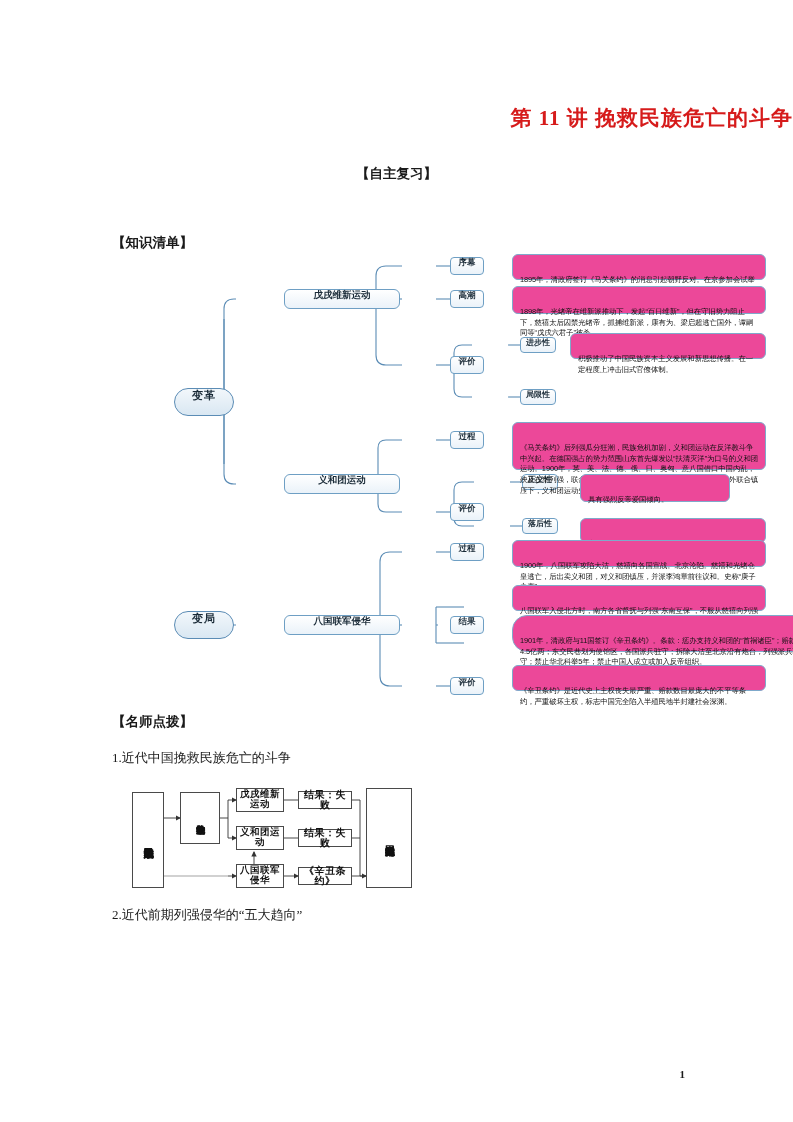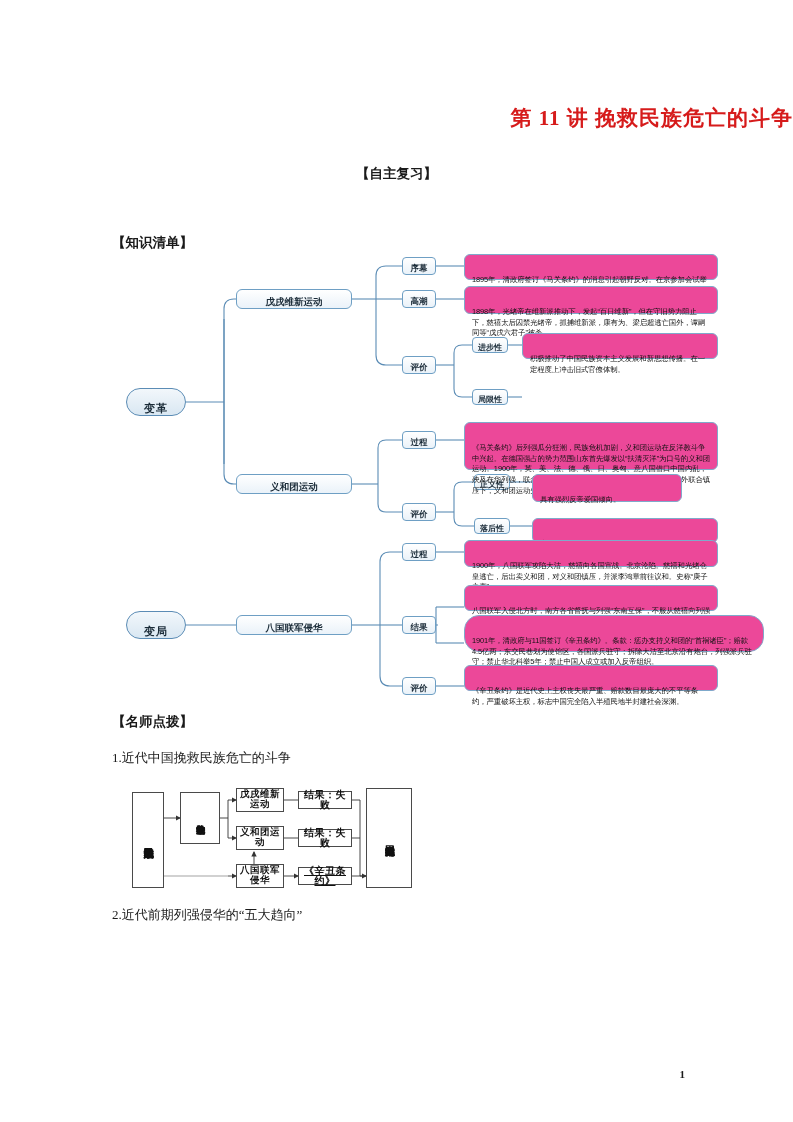--- a/index.html
+++ b/index.html
@@ -81,24 +81,25 @@
     overflow: visible;
   }
   .node {
     position: absolute;
     box-sizing: border-box;
     border: 1px solid #6e9fc4;
     background: linear-gradient(#ffffff, #eaf2f9);
     color: #1a2b38;
     font-family: "Liberation Sans", "DejaVu Sans", sans-serif;
     display: flex;
-    align-items: flex-end;
+    align-items: flex-start;
     justify-content: center;
     text-align: center;
     line-height: 1.15;
+    margin-left: 48px;
   }
   .node.root {
     border-radius: 16px;
     background: linear-gradient(#f2f7fb, #d9e7f2);
     border: 1px solid #5b8cb5;
     font-size: 11px;
     font-weight: bold;
     letter-spacing: 1px;
   }
   .node.lvl2 {
@@ -361,21 +362,21 @@
     <div class="fbox horiz" style="left:110px; top:2px; width:48px; height:24px; font-size:9.5px;">戊戌维新运动</div>
 
     <div class="fbox horiz" style="left:110px; top:40px; width:48px; height:24px; font-size:9.5px;">义和团运动</div>
 
     <div class="fbox horiz" style="left:110px; top:78px; width:48px; height:24px; font-size:9.5px;">八国联军侵华</div>
 
     <div class="fbox horiz" style="left:172px; top:5px; width:54px; height:18px;">结果：失败</div>
 
     <div class="fbox horiz" style="left:172px; top:43px; width:54px; height:18px;">结果：失败</div>
 
-    <div class="fbox horiz" style="left:172px; top:81px; width:54px; height:18px;text-decoration:underline;">《辛丑条约》</div>
+    <div class="fbox horiz" style="left:172px; top:81px; width:54px; height:18px;">《辛丑条约》</div>
 
     <div class="fbox vert" style="left:240px; top:2px; width:46px; height:100px; font-size:9.5px;">中国完全沦为半殖民地半封建社会</div>
   </div>
 
   <div class="para" id="para-2">2.近代前期列强侵华的“五大趋向”</div>
 
   <div class="page-number">1</div>
 
 </div>
 

